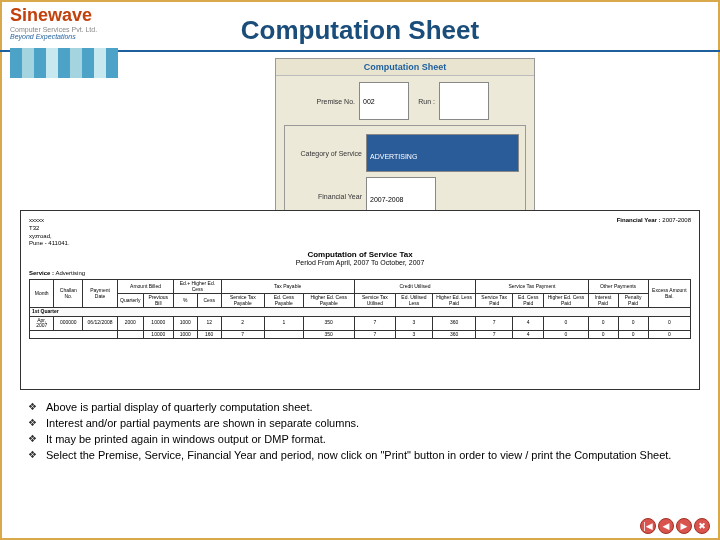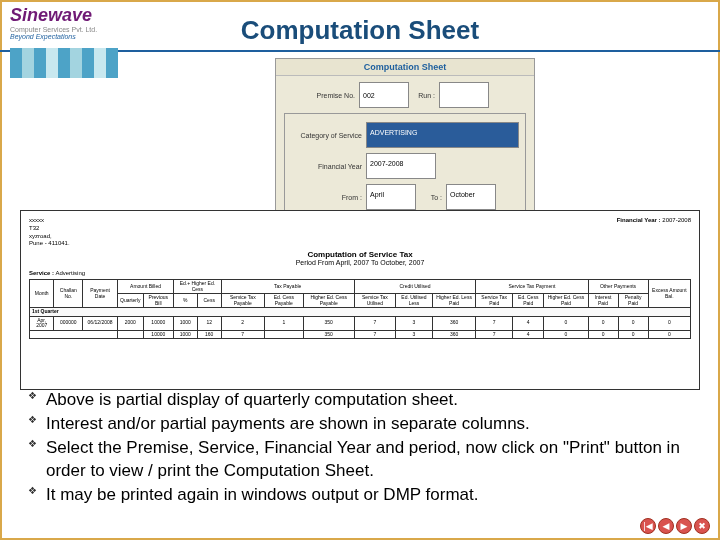--- a/index.html
+++ b/index.html
@@ -2,58 +2,58 @@
 <html><head>
 <meta charset="utf-8">
 <style>
   * { box-sizing: border-box; margin: 0; padding: 0; }
   body { width: 720px; height: 540px; font-family: Arial, sans-serif; background: #fff; position: relative; overflow: hidden; }
   
   .slide-border { position: absolute; top: 0; left: 0; right: 0; bottom: 0; border: 2px solid #d9a84a; }
   
   .header { position: relative; height: 50px; display: flex; align-items: center; }
   .logo { position: absolute; left: 10px; top: 5px; width: 130px; }
-  .logo-brand { color: #701a75; font-weight: bold; font-size: 18px; font-style: italic; }
+  .logo-brand { color: #c2410c; font-weight: bold; font-size: 18px; }
   .logo-sub { color: #888; font-size: 7px; line-height: 1; }
   .logo-tag { color: #1e5f9e; font-size: 7px; font-style: italic; }
   .logo-stripes { position: absolute; left: 10px; top: 48px; display: flex; height: 30px; }
   .stripe { width: 12px; height: 30px; }
   .s1 { background: #4da3c7; } .s2 { background: #a3d4e0; } .s3 { background: #4da3c7; }
   .s4 { background: #c8e8ef; } .s5 { background: #4da3c7; } .s6 { background: #a3d4e0; }
   .s7 { background: #4da3c7; } .s8 { background: #c8e8ef; } .s9 { background: #4da3c7; }
   
   .title { text-align: center; font-size: 26px; font-weight: bold; color: #1a4d7a; width: 100%; padding-top: 10px; }
   .title-underline { position: absolute; top: 50px; left: 0; right: 0; height: 2px; background: #1e5f9e; }
   
   .dialog { position: absolute; top: 58px; left: 275px; width: 260px; background: #ece9d8; border: 1px solid #999; font-size: 8px; }
   .dialog-title { text-align: center; color: #1e5f9e; font-weight: bold; font-size: 9px; padding: 3px 0; background: #e8e4d0; border-bottom: 1px solid #bbb; }
   .dialog-body { padding: 6px 8px; }
   .dlg-row { display: flex; align-items: center; margin-bottom: 5px; }
   .dlg-label { width: 75px; text-align: right; font-size: 7px; color: #333; padding-right: 4px; }
-  .dlg-field { flex: 1; background: #fff; border: 1px solid #888; height: 26px; font-size: 7px; padding: 6px 3px; }
+  .dlg-field { flex: 1; background: #fff; border: 1px solid #888; height: 26px; font-size: 7px; padding: 18px 3px; }
   .dlg-field.sel { background: #2a5c9a; color: #fff; }
   .dlg-short { width: 50px; flex: none; }
   .fieldset { border: 1px solid #999; padding: 8px 6px 4px; margin: 4px 0; }
   .dlg-buttons { display: flex; justify-content: center; gap: 20px; padding: 6px 0 2px; }
   .dlg-btn { background: #ece9d8; border: 1px solid #888; width: 55px; height: 16px; font-size: 7px; }
   
   .report { position: absolute; top: 210px; left: 20px; right: 20px; height: 180px; background: #fff; border: 1px solid #333; padding: 6px 8px; font-size: 6px; color: #000; }
   .rpt-top { display: flex; justify-content: space-between; }
   .rpt-addr { line-height: 1.3; }
   .rpt-fy { font-size: 6px; }
   .rpt-h1 { text-align: center; font-weight: bold; font-size: 8px; margin-top: 2px; }
   .rpt-h2 { text-align: center; font-size: 7px; margin-bottom: 4px; }
   .rpt-service { font-size: 6px; margin: 3px 0; }
   
   .rpt-table { width: 100%; border-collapse: collapse; font-size: 5px; }
   .rpt-table th, .rpt-table td { border: 1px solid #333; padding: 1px 2px; text-align: center; vertical-align: middle; line-height: 1.1; }
   .rpt-table th { font-weight: normal; }
   .group-hdr td { text-align: left; font-weight: bold; background: #f9f9f9; }
   
-  .bullets { position: absolute; top: 389px; left: 28px; right: 40px; font-size: 17px; color: #000; line-height: 1.35; }
+  .bullets { position: absolute; top: 400px; left: 28px; right: 40px; font-size: 11px; color: #000; line-height: 1.35; }
   .bullets li { list-style: none; position: relative; padding-left: 18px; margin-bottom: 1px; }
   .bullets li::before { content: "❖"; position: absolute; left: 0; top: 0; font-size: 10px; color: #333; }
   
   .nav { position: absolute; bottom: 6px; right: 10px; display: flex; gap: 2px; }
   .nav-btn { width: 16px; height: 16px; border-radius: 50%; background: #d9534f; border: 1px solid #a03020; color: #fff; font-size: 9px; display: flex; align-items: center; justify-content: center; }
 </style>
 </head>
 <body>
 
 <div class="slide-border"></div>
@@ -205,22 +205,22 @@
       <td>0</td>
       <td>0</td>
     </tr>
   </tbody>
     </table>
 </div>
 
 <ul class="bullets">
   <li>Above is partial display of quarterly computation sheet.</li>
   <li>Interest and/or partial payments are shown in separate columns.</li>
+  <li>It may be printed again in windows output or DMP format.</li>
   <li>Select the Premise, Service, Financial Year and period, now click on "Print" button in order to view / print the Computation Sheet.</li>
-  <li>It may be printed again in windows output or DMP format.</li>
 </ul>
 
 <div class="nav">
   <div class="nav-btn">|◀</div>
   <div class="nav-btn">◀</div>
   <div class="nav-btn">▶</div>
   <div class="nav-btn">✖</div>
 </div>
 
 </body></html>

